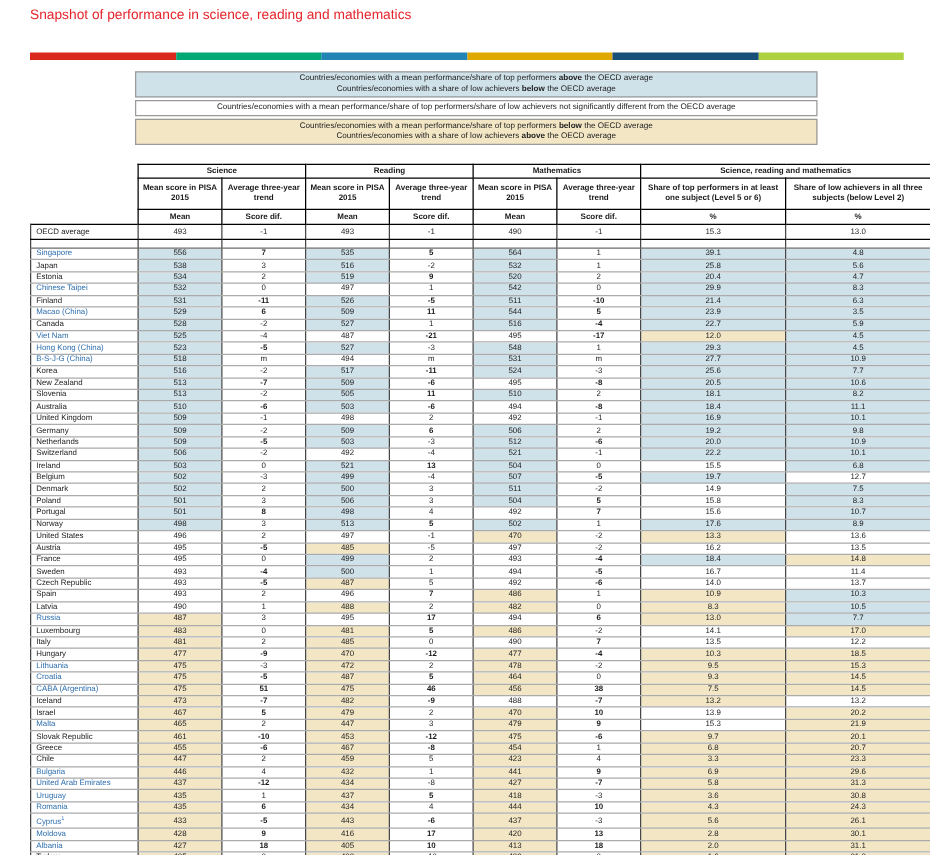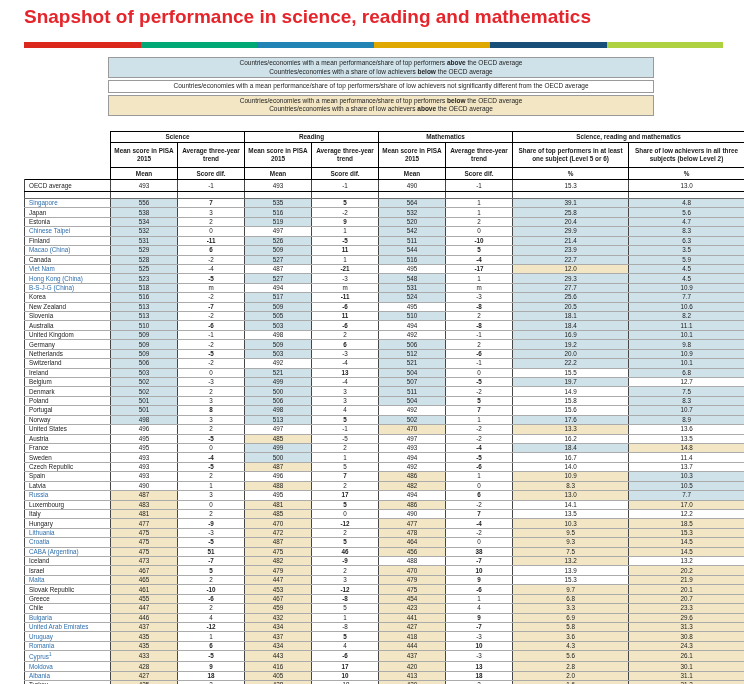--- a/index.html
+++ b/index.html
@@ -2,21 +2,21 @@
 <html><head>
 <meta charset="utf-8">
 <style>
   html,body{margin:0;padding:0;background:#fff;}
   .page{
     position:relative;width:744px;height:684px;background:#fff;overflow:hidden;
     font-family:"Liberation Sans",sans-serif;color:#1a1a1a;
   }
   .title{
     position:absolute;left:24px;top:6px;margin:0;
-    font-size:19px;font-weight:bold;letter-spacing:0px;
+    font-size:11px;font-weight:normal;letter-spacing:0px;
   }
   .stripe{
     position:absolute;left:24px;top:42px;width:699px;height:6px;display:flex;
   }
   .stripe .seg{flex:1 1 0;}
   .legend{
     position:absolute;left:108px;top:57px;width:546px;
   }
   .legend .box{
     border:1px solid #9a9a9a;background:#fff;text-align:center;

